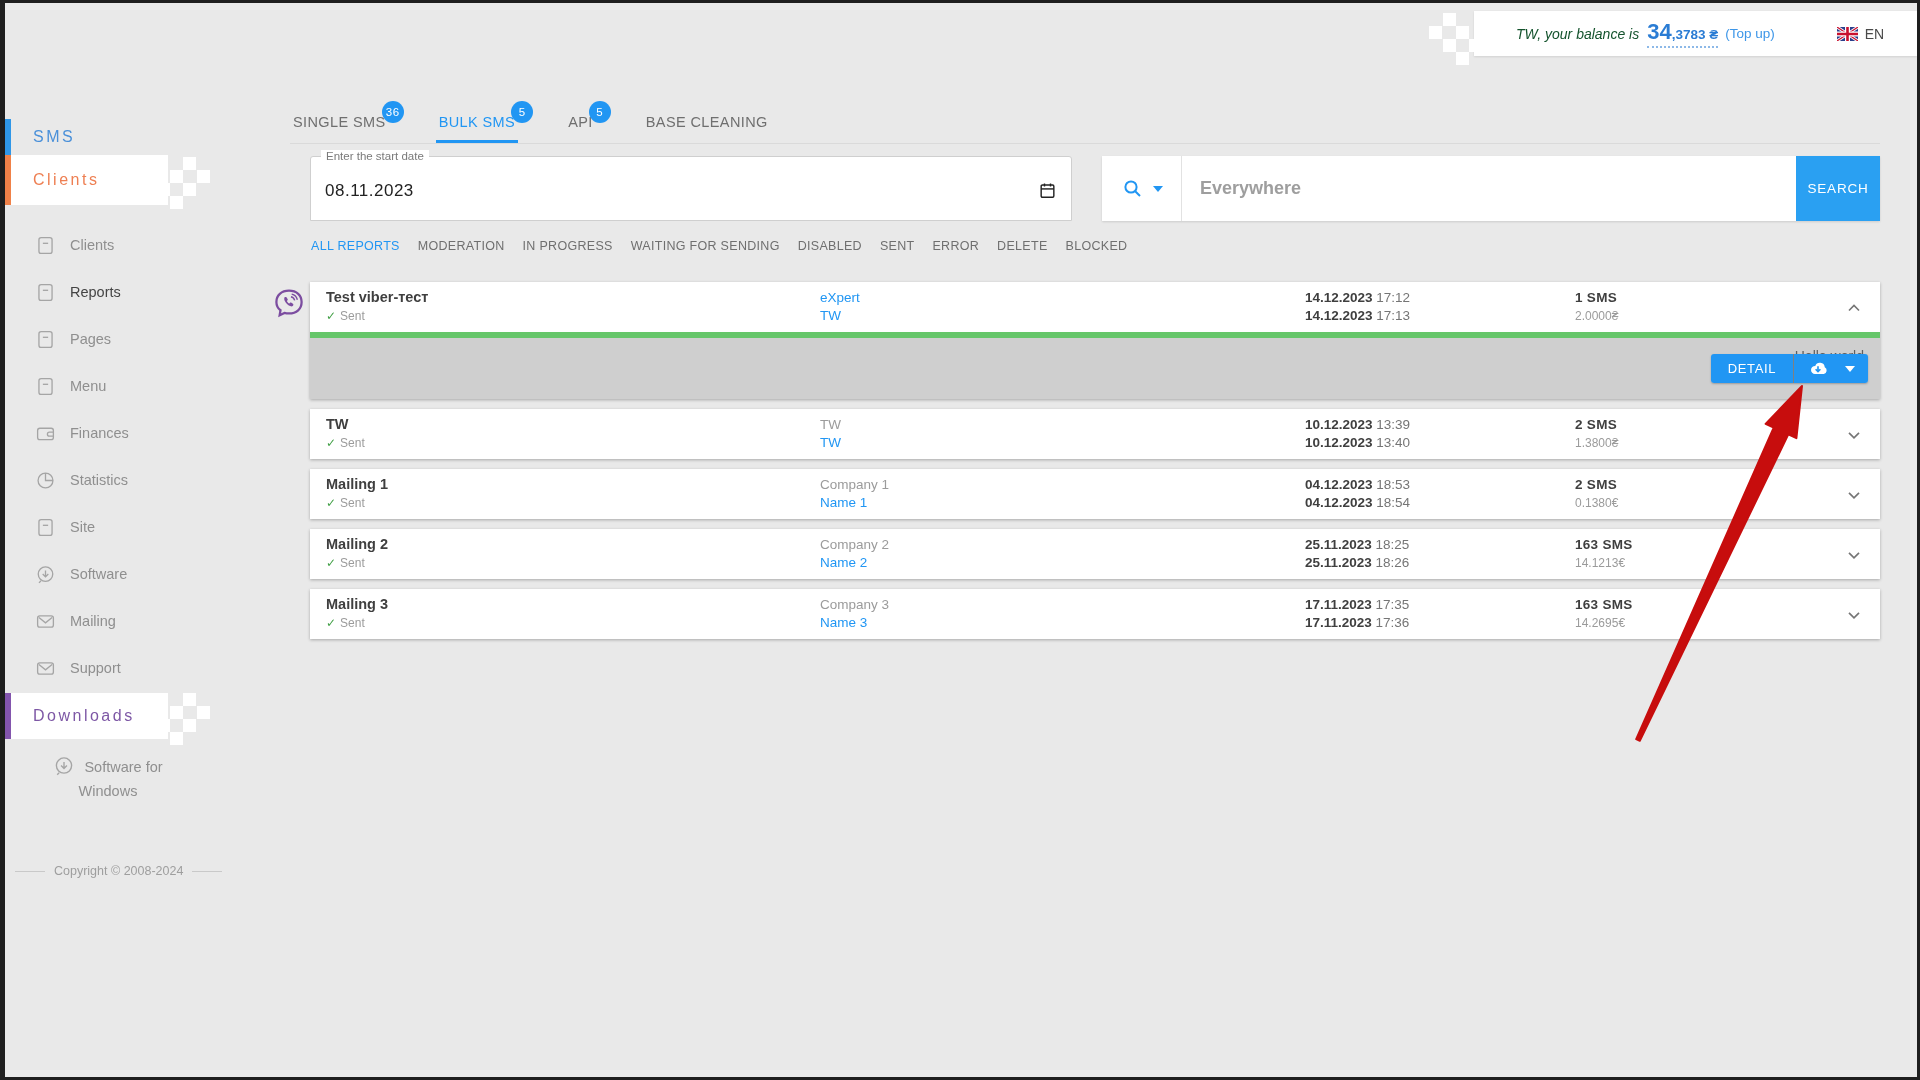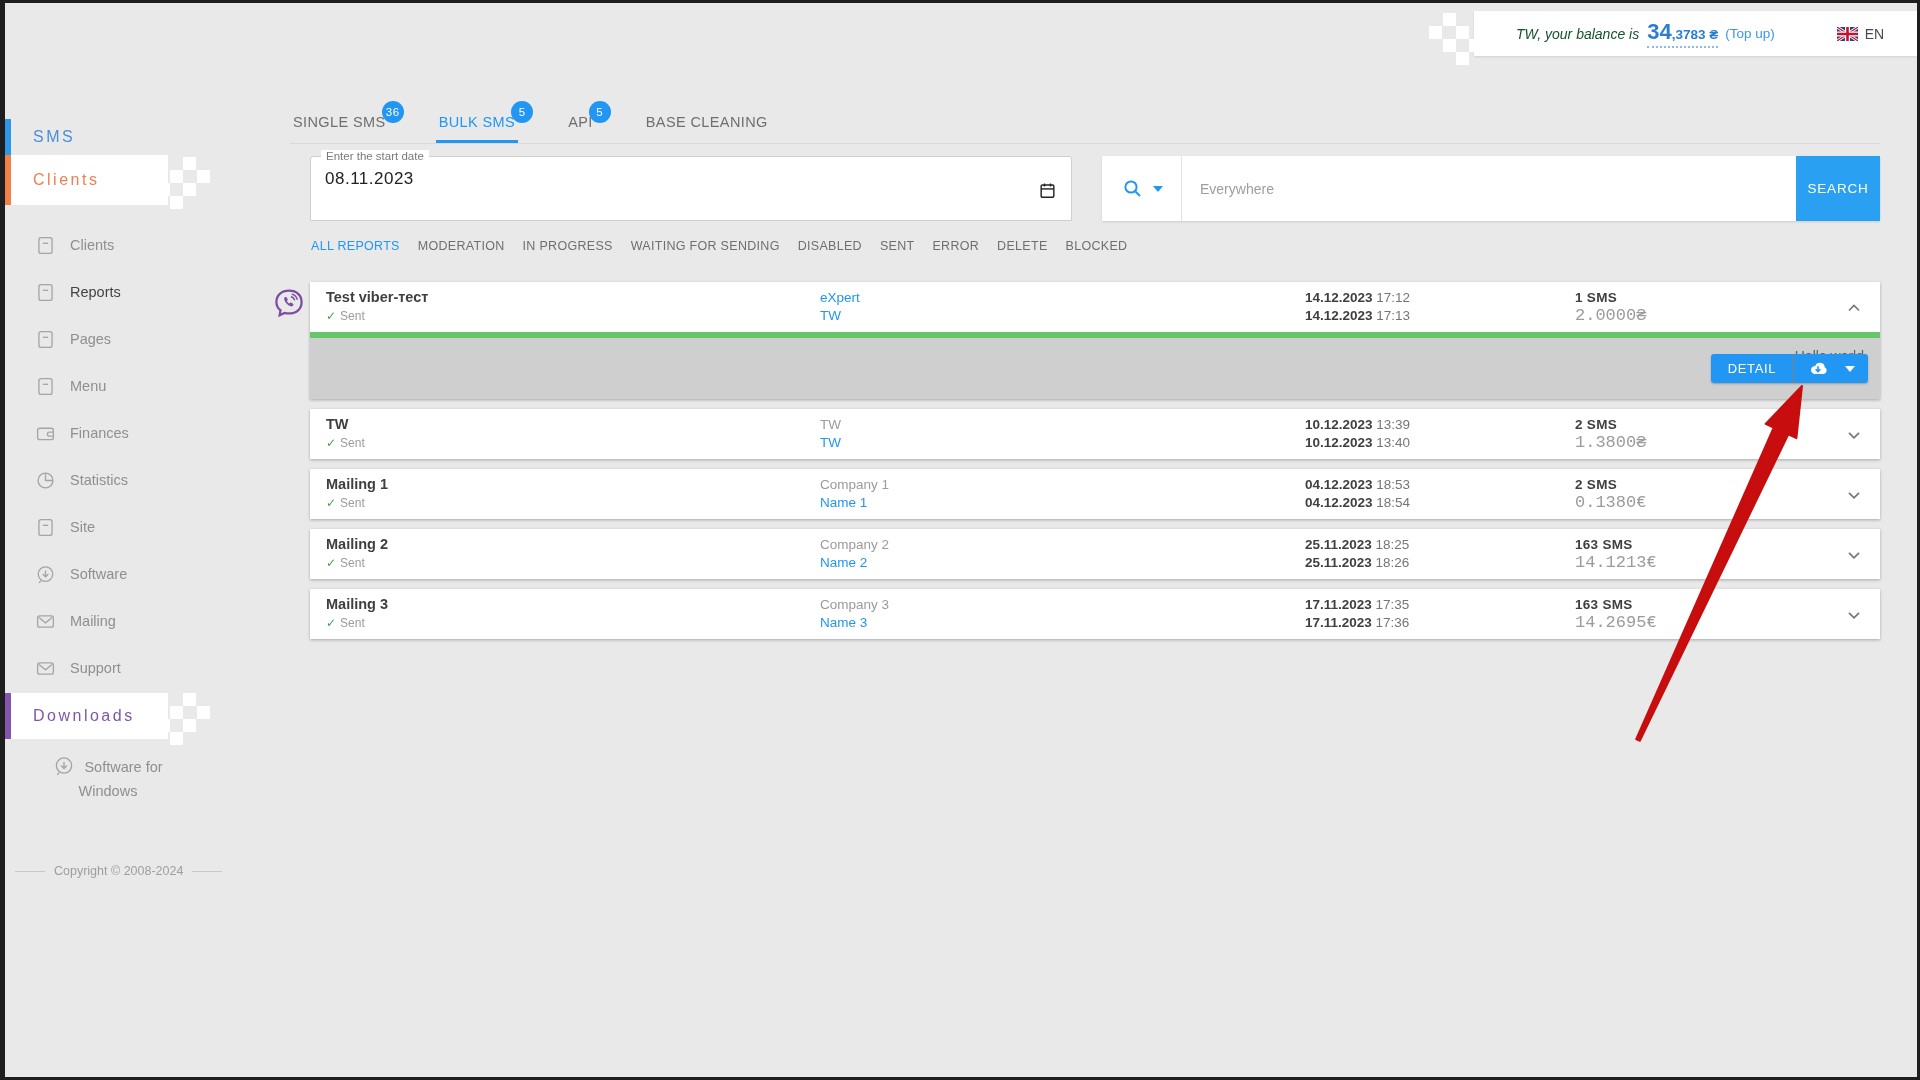--- a/index.html
+++ b/index.html
@@ -57,29 +57,29 @@
   
   .main{ position:absolute; left:285px; top:0; width:1592px; height:100%; }
 
   .tabs{ position:absolute; top:97px; left:0; width:1590px; height:44px; border-bottom:1px solid #dadada; display:flex; align-items:flex-end;}
   .tab{ position:relative; margin-right:47px; padding:0 3px 13px 3px; font-size:14.5px; letter-spacing:.4px; color:#6f6f6f; cursor:pointer; white-space:nowrap;}
   .tab.active{ color:#2196f3; border-bottom:3px solid #2196f3; padding-bottom:10px; }
   .tab .badge{ position:absolute; top:-13px; right:-15px; min-width:22px; height:22px; border-radius:11px; background:#2196f3; color:#fff; font-size:11.5px; display:flex; align-items:center; justify-content:center; padding:0 4px;}
 
   .toolbar{ position:absolute; top:153px; left:0; width:1592px; height:65px; }
   .dates{ position:absolute; left:20px; top:0; width:762px; height:65px; display:flex; }
-  .datefield{ position:relative; flex:1; background:#fff; border:1px solid #cfcfcf; border-radius:3px 3px 0 0; padding:12px 14px 0 14px; cursor:text;}
+  .datefield{ position:relative; flex:1; background:#fff; border:1px solid #cfcfcf; border-radius:3px 3px 0 0; padding:24px 14px 0 14px; cursor:text;}
   .datefield + .datefield{ border-left:1px solid #cfcfcf; margin-left:-1px;}
   .datefield .flabel{ position:absolute; top:-7px; left:10px; background:#fff; padding:0 5px; font-size:11.5px; color:#7a7a7a; white-space:nowrap;}
   .datefield .fvalue{ font-size:17px; color:#222; letter-spacing:.5px;}
   .datefield .cal{ position:absolute; right:14px; top:24px; cursor:pointer;}
   .searchbox{ position:absolute; left:812px; top:0; width:778px; height:65px; background:#fff; display:flex; align-items:stretch; box-shadow:0 1px 2px rgba(0,0,0,.12);}
   .search-ic-zone{ flex:0 0 80px; display:flex; align-items:center; justify-content:center; gap:8px; border-right:1px solid #e2e2e2; cursor:pointer;}
   .search-caret{ width:0; height:0; border-left:5px solid transparent; border-right:5px solid transparent; border-top:6px solid #2196f3;}
-  .search-input{ flex:1; border:none; outline:none; font-size:14px; color:#444; padding:0 18px; font-family:inherit;}
+  .search-input{ flex:1; border:none; outline:none; font-size:18px; color:#444; padding:0 18px; font-family:inherit;font-weight:bold;}
   .search-input::placeholder{ color:#9e9e9e; opacity:1;}
   .search-btn{ flex:0 0 84px; background:#2aa0f2; color:#fff; border:none; font-size:13.5px; letter-spacing:.8px; cursor:pointer; font-family:inherit;}
 
   .filters{ position:absolute; top:236px; left:21px; display:flex; gap:18px; }
   .filter{ font-size:12.5px; letter-spacing:.3px; color:#6f6f6f; cursor:pointer; white-space:nowrap;}
   .filter.active{ color:#2196f3; }
 
   .list{ position:absolute; top:279px; left:20px; width:1570px; }
   .card{ position:relative; background:#fff; box-shadow:0 1px 3px rgba(0,0,0,.28); margin-bottom:10px; }
   .rowline{ position:relative; height:50px; }
@@ -87,21 +87,21 @@
   .row-title{ font-size:14.5px; font-weight:bold; color:#3f3f3f; }
   .row-status{ font-size:12px; color:#9b9b9b; margin-top:4px; }
   .row-status .check{ color:#43a047; margin-right:4px; font-size:12px;}
   .cell-client{ position:absolute; left:510px; top:7px; font-size:13.5px; line-height:18px;}
   .client-gray{ color:#9b9b9b; }
   .client-link{ color:#2196f3; cursor:pointer; }
   .cell-dates{ position:absolute; left:995px; top:7px; font-size:13.5px; line-height:18px; color:#757575;}
   .cell-dates b{ color:#3f3f3f; }
   .cell-count{ position:absolute; left:1265px; top:7px; line-height:18px;}
   .cell-count .cnt{ font-size:13.5px; font-weight:bold; color:#3f3f3f; letter-spacing:.3px;}
-  .cell-count .price{ font-size:17px; color:#9b9b9b;font-family:Liberation Mono, monospace; }
+  .cell-count .price{ font-size:12px; color:#9b9b9b; }
   .chev{ position:absolute; right:16px; top:16px; cursor:pointer; }
   .viber-badge{ position:absolute; left:-38px; top:5px; }
   .greenbar{ height:6px; background:#66c66a; width:100%; }
   .expanded{ position:relative; background:#cfcfcf; height:61px; padding:10px 16px 0 16px; }
   .exp-msg{ font-size:14px; color:#5f5f5f;text-align:right; }
   .exp-counter{ font-size:11.5px; color:#9a9a9a; margin-top:7px; }
   .btn-group{ position:absolute; right:12px; top:16px; height:29px; display:flex; align-items:stretch; border-radius:3px; overflow:hidden; box-shadow:0 1px 2px rgba(0,0,0,.25);}
   .btn-detail{ background:#2196f3; color:#fff; border:none; font-size:13px; letter-spacing:.6px; padding:4px 17px; cursor:pointer; font-family:inherit;}
   .btn-split-divider{ width:1px; background:rgba(0,0,0,.38); }
   .btn-cloud{ background:#2196f3; border:none; display:flex; align-items:center; gap:16px; padding:0 13px; cursor:pointer;}

